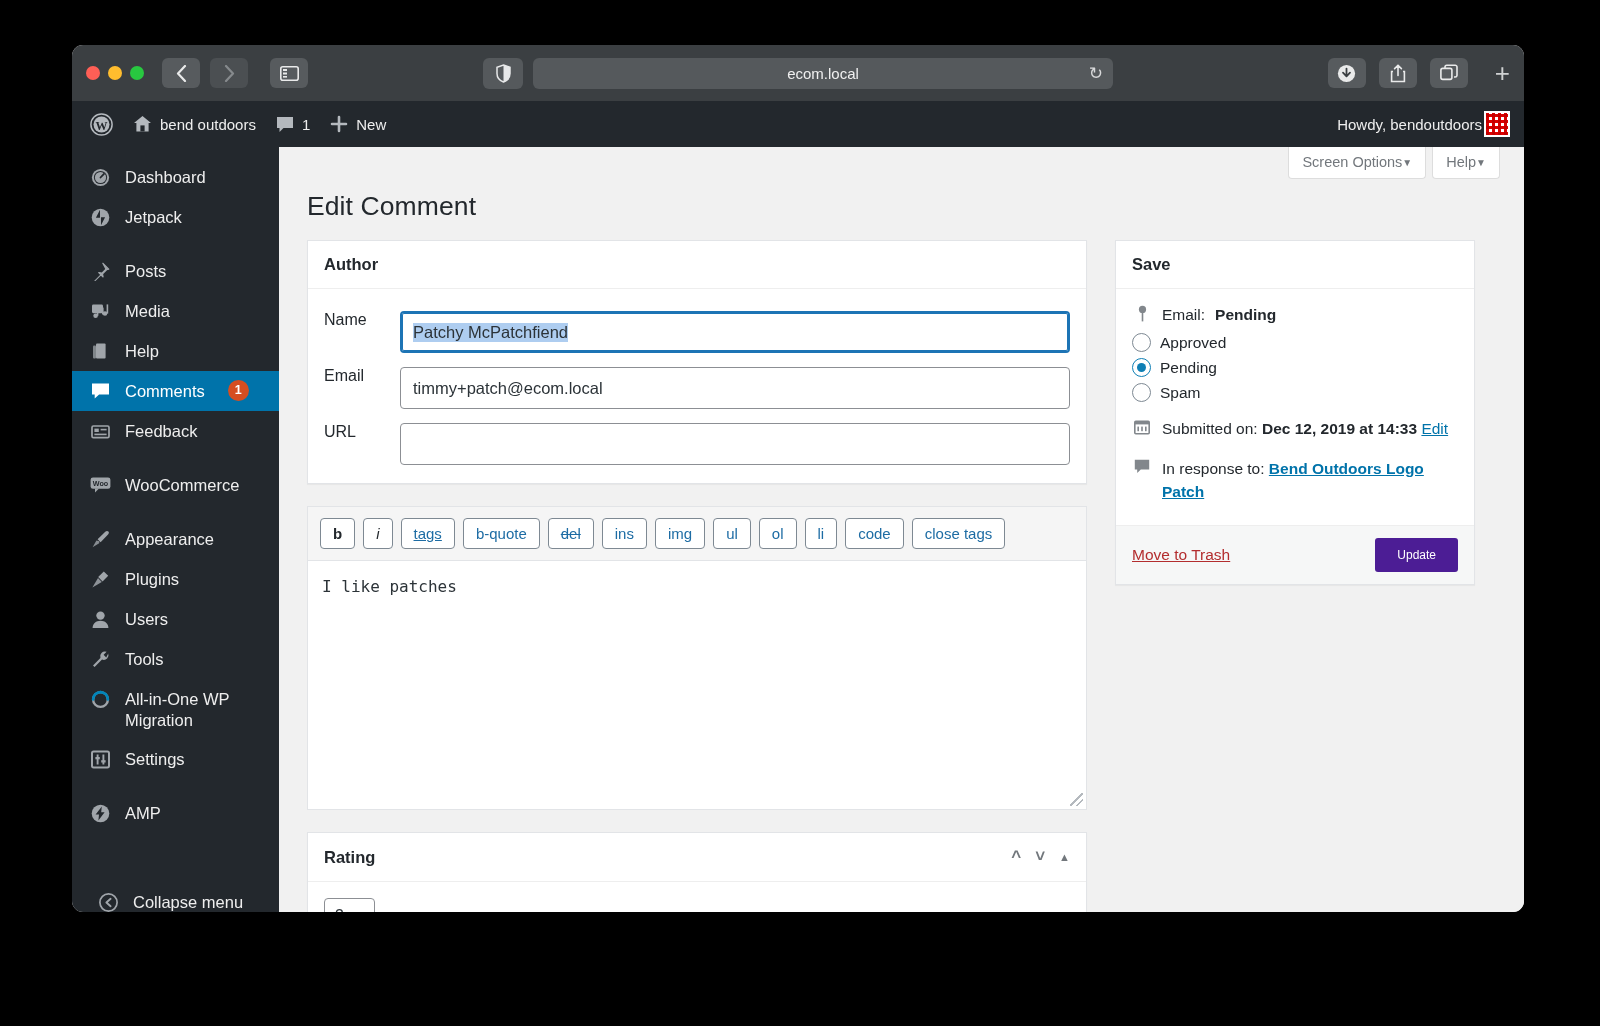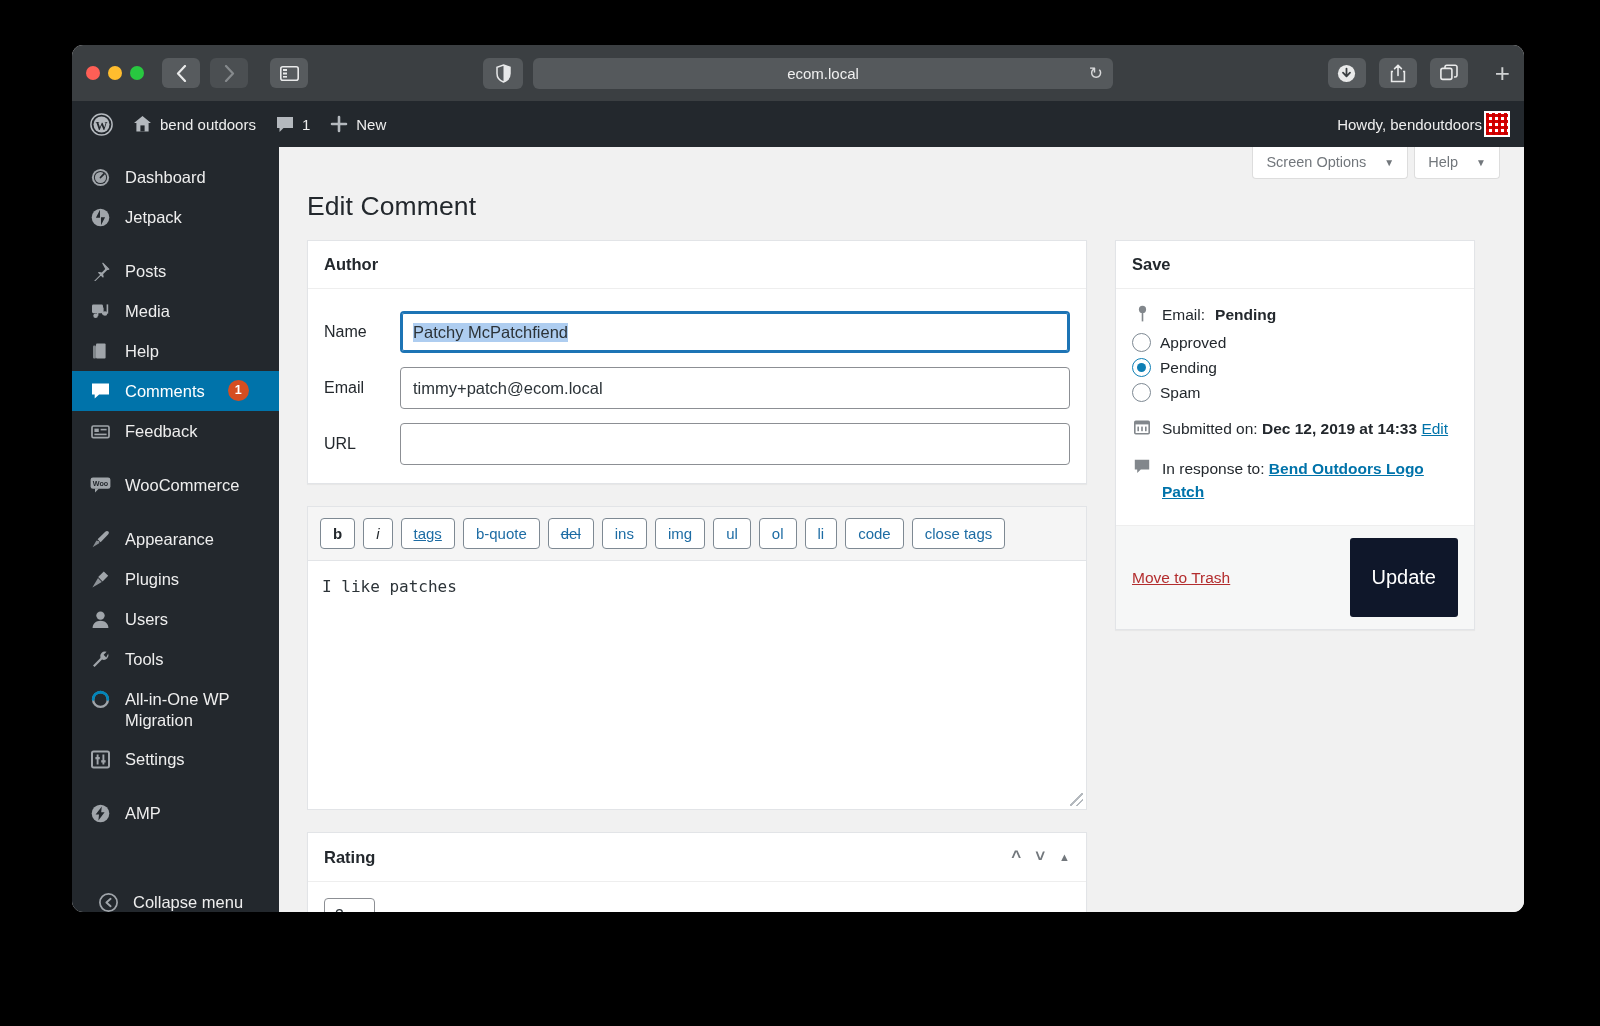--- a/index.html
+++ b/index.html
@@ -155,21 +155,21 @@
   #screen-meta-links {
     position: absolute; top: 0; right: 24px;
     display: flex; gap: 6px;
   }
   .screen-meta-btn {
     background: #fff;
     border: 1px solid #ddd; border-top: none;
     border-radius: 0 0 4px 4px;
     padding: 7px 13px 8px;
     font-size: 14.5px; color: #72777c;
-    display: flex; align-items: center; gap: 18px;
+    display: flex; align-items: center; gap: 0;
   }
   .caret-down { font-size: 10px; color: #72777c; }
 
   #page-title {
     font-size: 26.5px; font-weight: 400; color: #23282d;
     padding: 44px 0 18px 28px;
     letter-spacing: .1px;
   }
 
   #columns { display: flex; padding: 0 24px 0 28px; gap: 28px; }
@@ -187,21 +187,21 @@
     border-bottom: 1px solid #eee;
     font-size: 16.5px; font-weight: 700; color: #23282d;
     display: flex; align-items: center;
   }
   .postbox-header .hndle-actions { margin-left: auto; display: flex; align-items: center; gap: 14px; color: #72777c; }
   .order-arrow { font-size: 17px; color: #72777c; }
   .toggle-tri { font-size: 11px; color: #72777c; }
 
   
   .author-table { padding: 8px 16px 18px; }
-  .field-row { display: flex; align-items: center; margin-top: 14px; }
+  .field-row { display: flex; align-items: flex-start; margin-top: 14px; }
   .field-label {
     width: 76px; flex: 0 0 76px;
     font-size: 16px; color: #23282d;
   }
   .field-input {
     flex: 1;
     height: 42px;
     border: 1px solid #8c8f94;
     border-radius: 4px;
     background: #fff;
@@ -289,23 +289,23 @@
   .spacer-8 { height: 12px; }
   #major-actions {
     border-top: 1px solid #eee;
     background: #f6f7f7;
     padding: 12px 16px;
     display: flex; align-items: center;
   }
   #trash-link { color: #b32d2e; text-decoration: underline; font-size: 15.5px; }
   #update-btn {
     margin-left: auto;
-    background: #0f172a; color: #fff;
+    background: #4c1d95; color: #fff;
     border: none; border-radius: 3px;
-    font-size: 20px; padding: 28px 22px;
+    font-size: 12px; padding: 10px 22px;
     font-family: "Liberation Sans", sans-serif;
   }
   .bold { font-weight: 700; }
   svg { display: block; }
 </style>
 </head>
 <body>
 
 <div id="browser-window">
 

